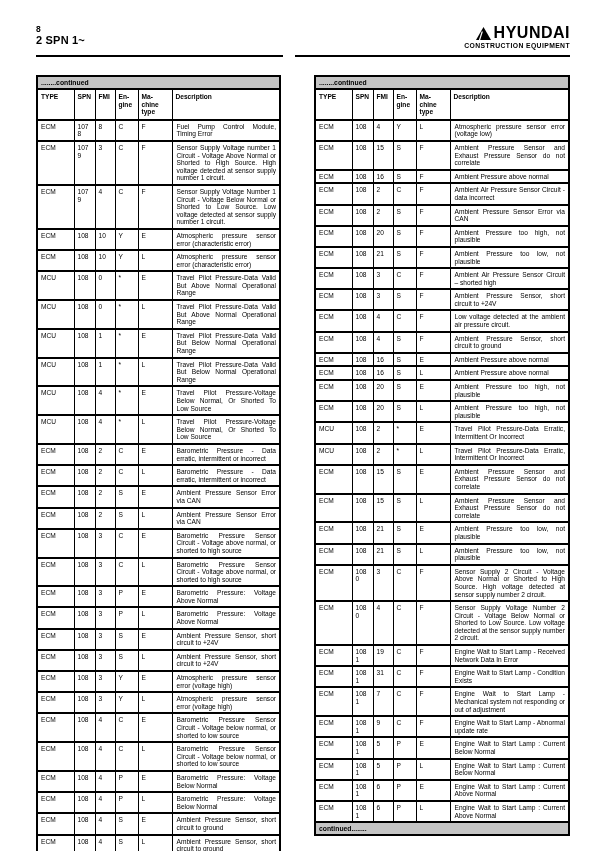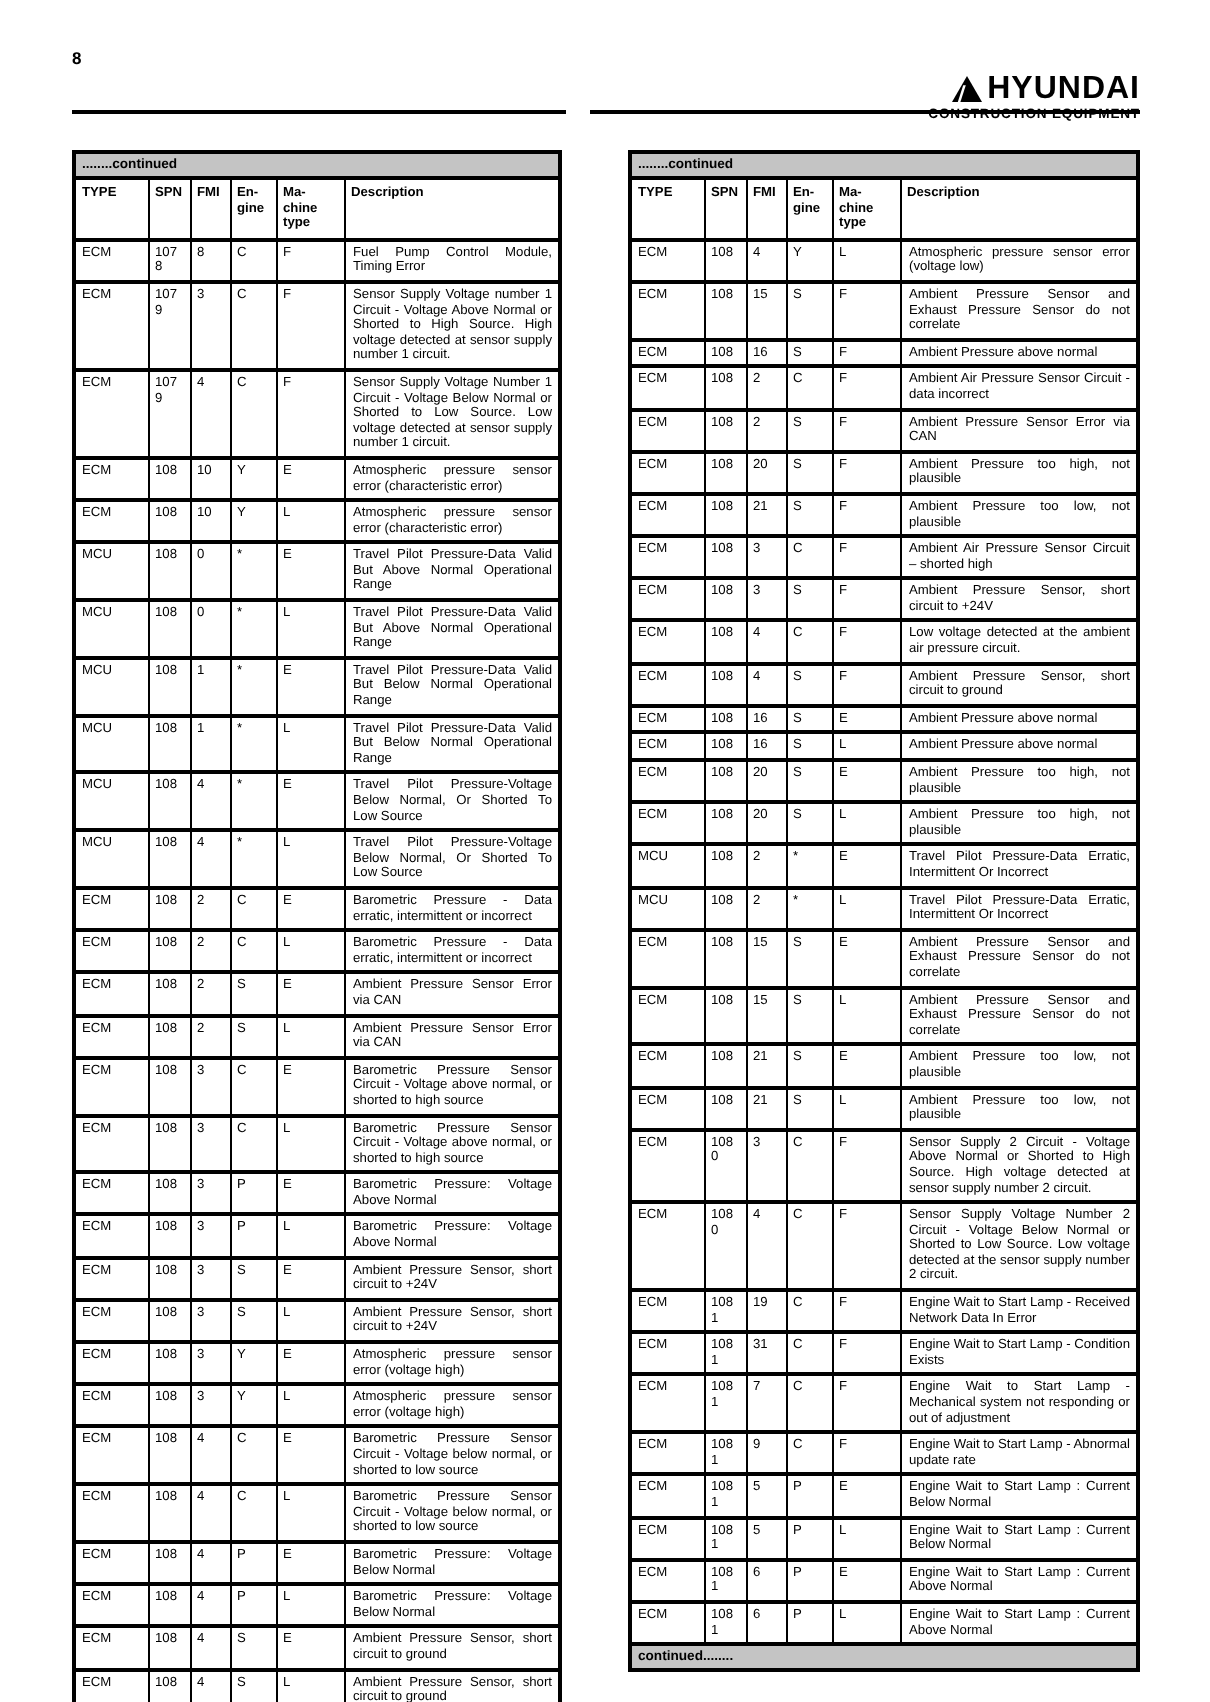--- a/index.html
+++ b/index.html
@@ -10,21 +10,21 @@
     background: #fff;
     font-family: "Liberation Sans", sans-serif;
     color: #000;
     overflow: hidden;
     margin: 0 auto;
   }
   
   .header { position: absolute; top: 24px; left: 36px; right: 35px; }
   .page-num { font-size: 8.5px; font-weight: bold; line-height: 10px; }
   .section-title { font-size: 11px; font-weight: bold; line-height: 13px; letter-spacing: 0.2px; }
-  .brand { position: absolute; top: 12px; right: 0; text-align: left; }
+  .brand { position: absolute; top: 0; right: 0; text-align: left; }
   .brand-top { display: flex; align-items: center; justify-content: flex-end; gap: 3px; }
   .brand-name { font-size: 16px; font-weight: bold; letter-spacing: 0.5px; line-height: 17px; }
   .brand-sub { font-size: 6.8px; font-weight: bold; letter-spacing: 0.4px; margin-top: 1px; }
   .logo-tri { width: 15px; height: 13px; display: inline-block; }
   .rules { position: absolute; top: 55px; left: 36px; right: 35px; display: flex; }
   .rule { height: 2px; background: #000; }
   .rule-left { width: 247px; }
   .rule-gap { width: 12px; }
   .rule-right { flex: 1; }
   
@@ -56,20 +56,21 @@
   td.c-spn { word-break: break-all; padding-right: 5px; }
   td.c-desc { text-align: justify; padding-left: 4px; padding-right: 3px; }
 </style>
 </head>
 <body>
 
 <div class="page">
 
   <div class="header">
     <div class="page-num">8</div>
+    <div class="section-title">2 SPN 1~</div>
     <div class="brand">
       <div class="brand-top">
         <span class="logo-tri">
           <svg width="15" height="13" viewBox="0 0 15 13">
             <polygon points="7.5,0 15,13 0,13" fill="#000"></polygon>
             <polygon points="5.6,4.6 6.9,4.6 4.2,13 2.9,13" fill="#fff"></polygon>
           </svg>
         </span>
         <span class="brand-name">HYUNDAI</span>
       </div>

